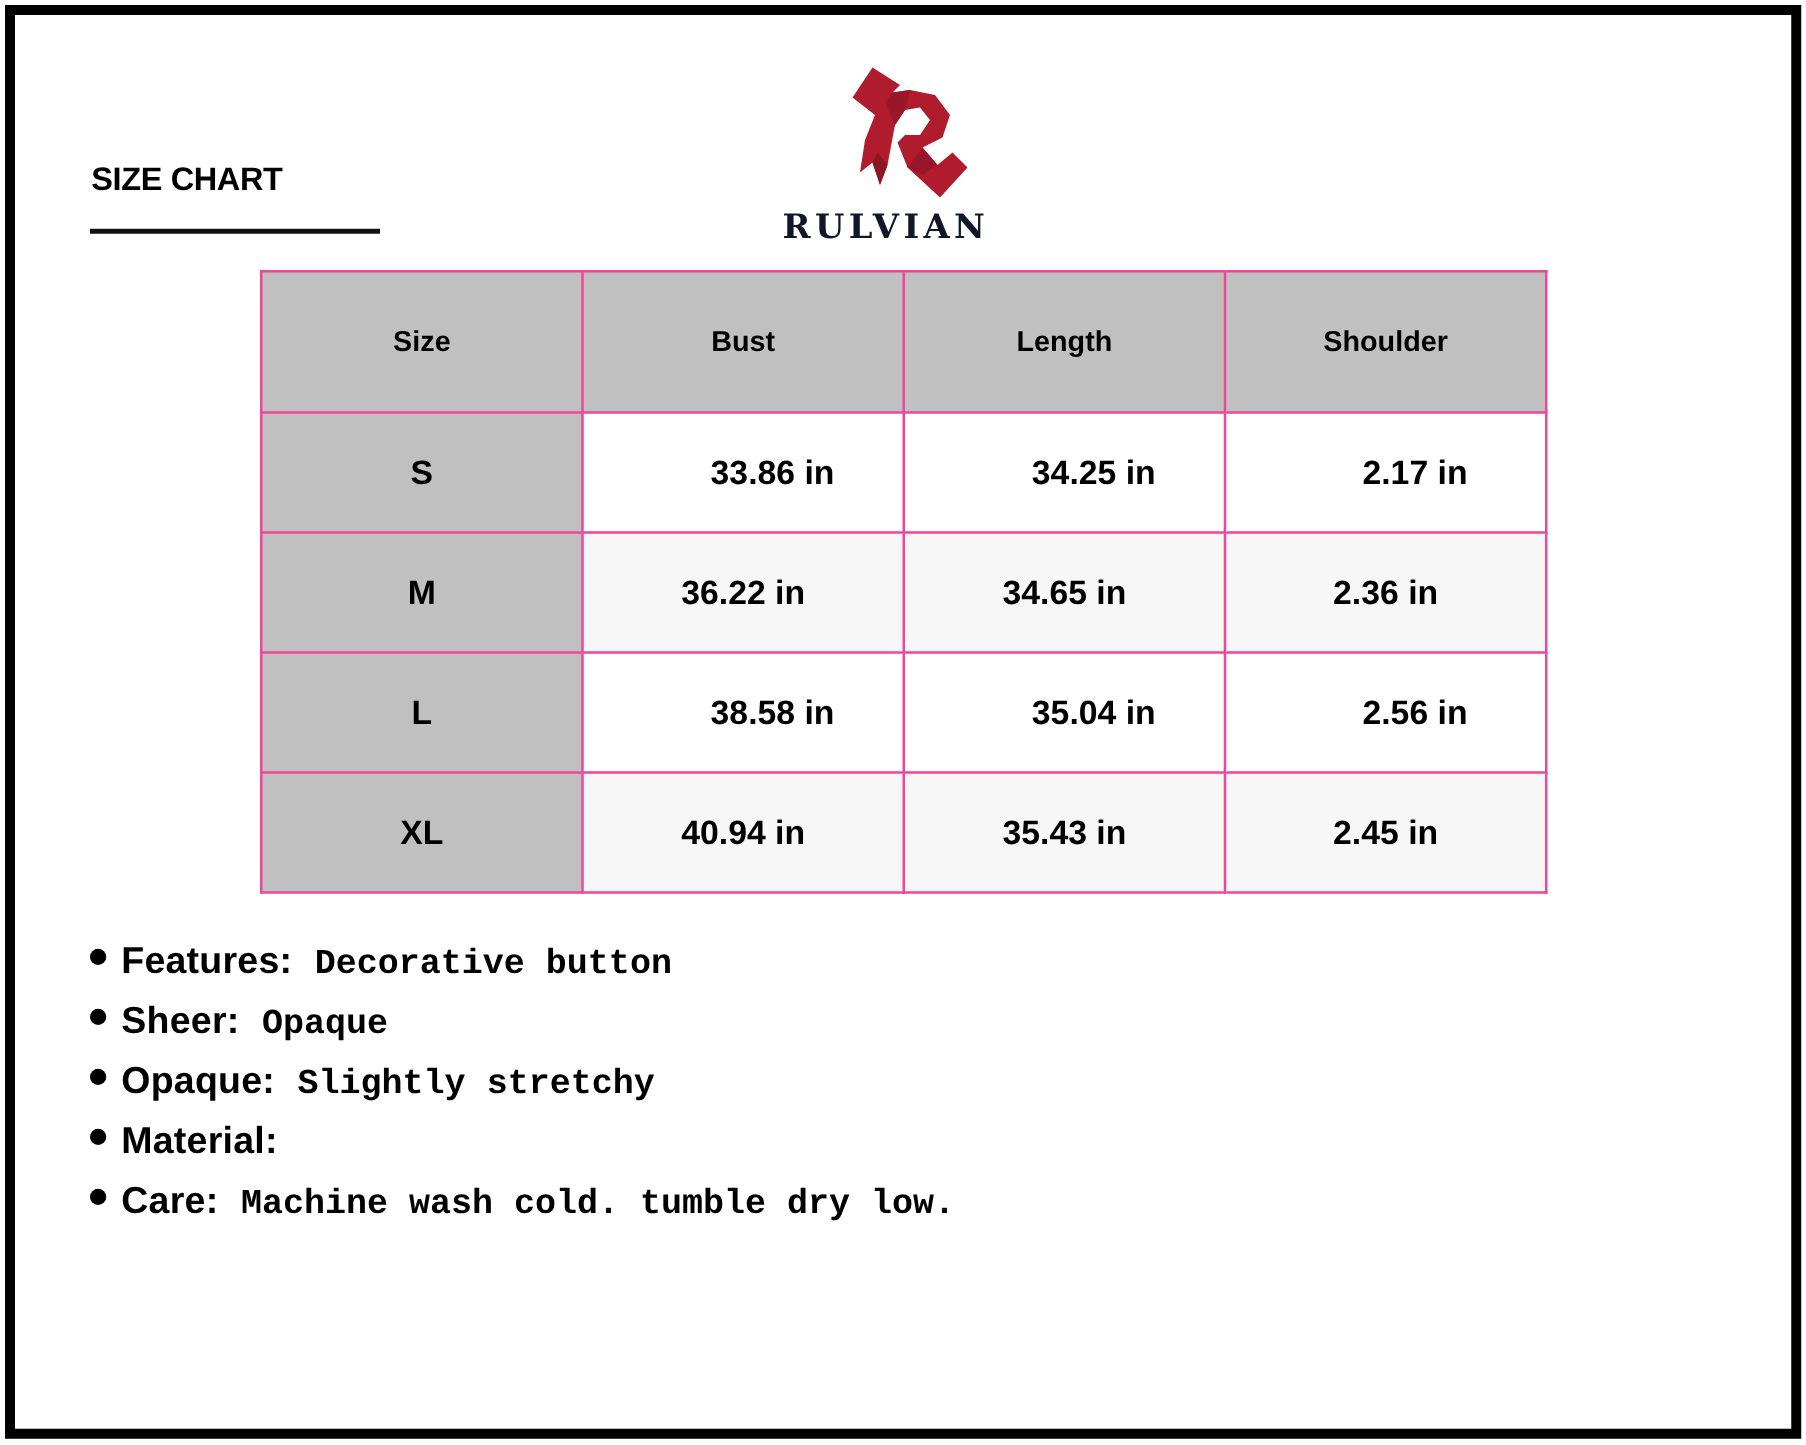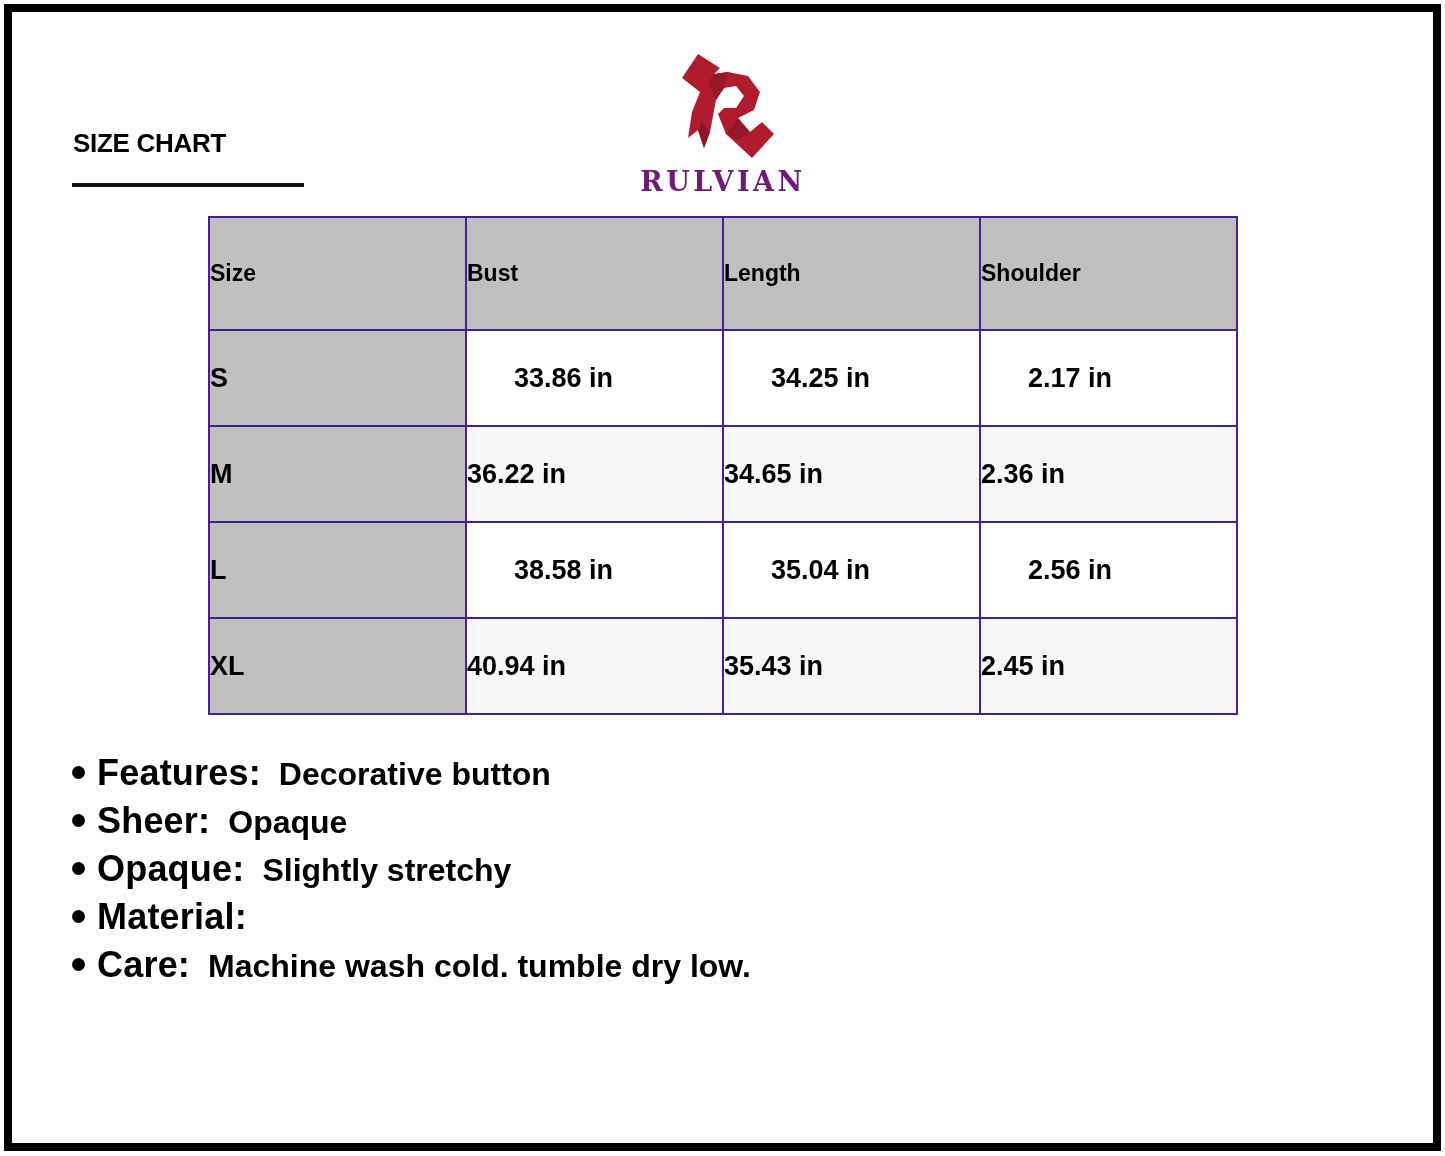--- a/index.html
+++ b/index.html
@@ -55,40 +55,39 @@
       left: 52px;
       top: 0;
       width: 96px;
       height: 110px;
     }
     .logo-text {
       position: absolute;
       left: 0;
       top: 114px;
       width: 194px;
-      text-align: center;
       font-family: "DejaVu Serif", "Liberation Serif", serif;
       font-weight: bold;
       font-size: 27px;
       letter-spacing: 3.5px;
-      color: #701a75;
+      color: #0f172a;
       line-height: 32px;
     }
     table.size-table {
       position: absolute;
       left: 208px;
       top: 216px;
       width: 1030px;
       border-collapse: collapse;
       table-layout: fixed;
     }
     table.size-table th,
     table.size-table td {
-      border: 2px solid #4c1d95;
-      text-align: left;
+      border: 2px solid #ec4899;
+      text-align: center;
       vertical-align: middle;
       padding: 0;
     }
     table.size-table th {
       background: #c0c0c0;
       height: 111px;
       font-size: 23px;
       font-weight: bold;
     }
     table.size-table td {
@@ -124,28 +123,29 @@
       display: inline-block;
       width: 13px;
       height: 13px;
       border-radius: 50%;
       background: #000;
       margin-right: 12px;
       position: relative;
       top: -6px;
     }
     .feat-label {
-      font-size: 36px;
+      font-size: 30px;
       font-weight: bold;
       margin-right: 18px;
       letter-spacing: 0.2px;
     }
     .feat-value {
-      font-size: 32px;
-      font-weight: bold;
+      font-size: 28px;
+      font-weight: bold;
+      font-family: Liberation Mono, monospace;
     }
   </style>
 </head>
 <body>
 
 <div class="frame"></div>
 
 <div class="title">SIZE CHART</div>
 <div class="title-underline"></div>
 

